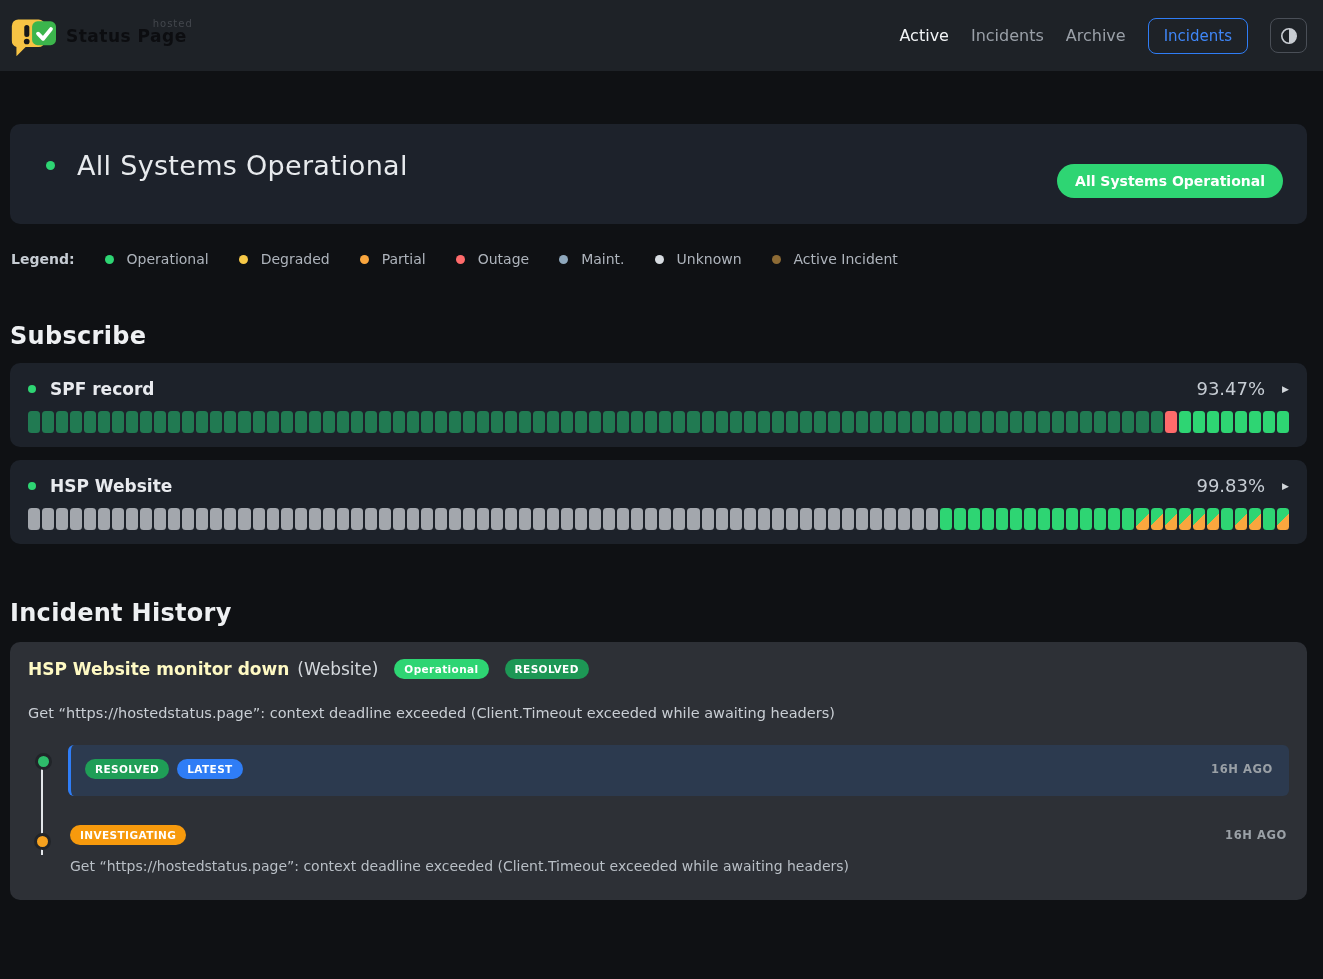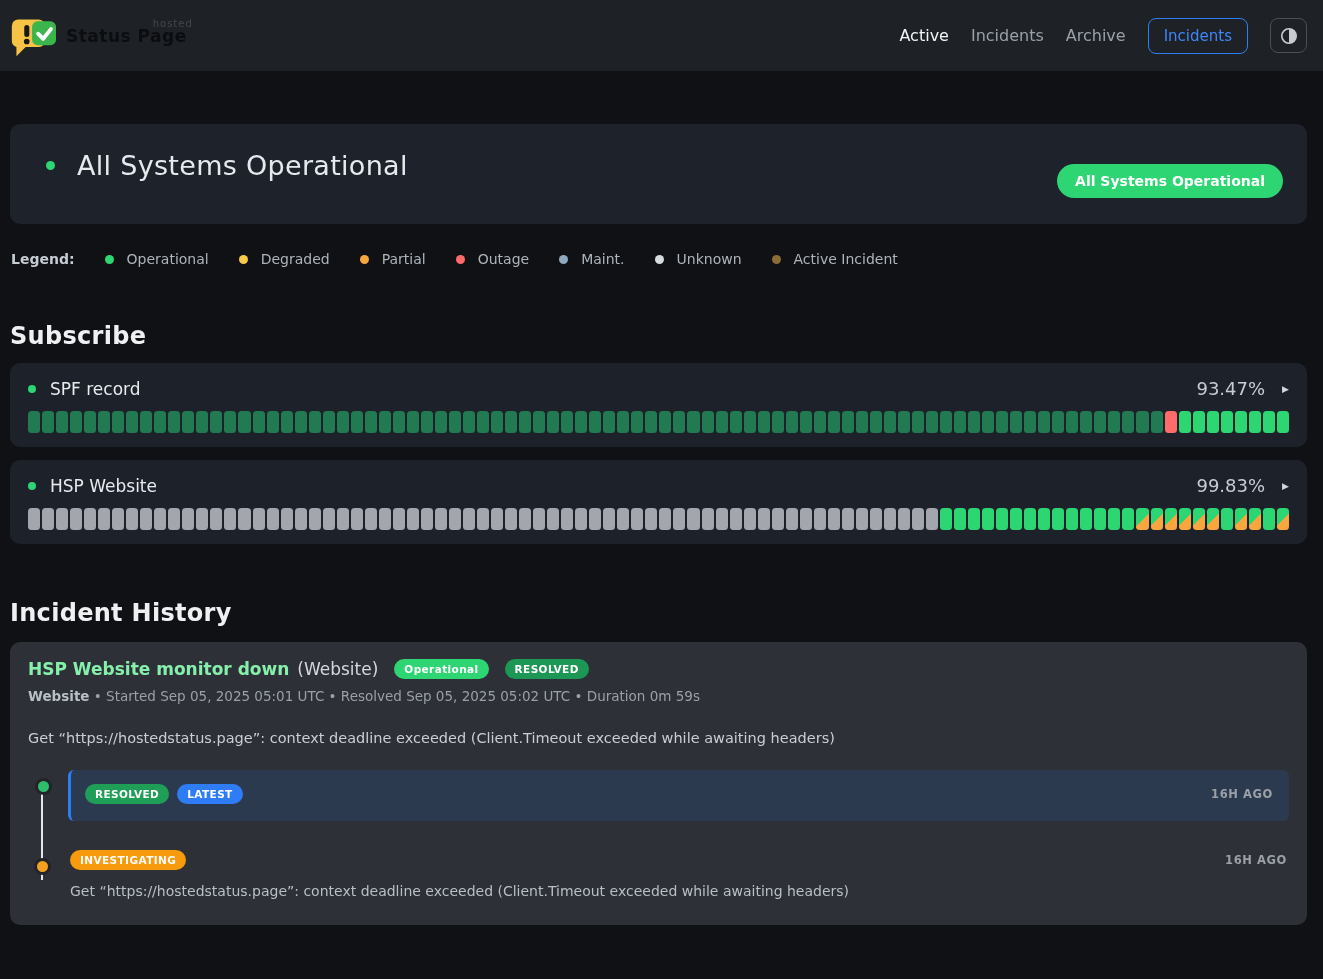--- a/index.html
+++ b/index.html
@@ -82,37 +82,37 @@
   
   .section-heading { margin-top: 55px; font-size: 24px; font-weight: 600; color: #eef0f2; letter-spacing: 0.3px; }
   
   .component-card {
     margin-top: 13px;
     background: #1d222a;
     border-radius: 10px;
     padding: 15px 18px 14px 18px;
   }
   .component-head { display: flex; align-items: center; cursor: pointer; }
-  .component-name { font-size: 17px; color: #e8eaee; font-weight: 400; margin-left: 14px; }
+  .component-name { font-size: 17px; color: #e8eaee; font-weight: 700; margin-left: 14px; }
   .component-right { margin-left: auto; display: flex; align-items: center; gap: 17px; }
   .uptime { font-size: 18px; color: #c6ccd3; }
   .caret { font-size: 9px; color: #d2d6da; }
   .bars { display: flex; gap: 2px; margin-top: 12px; }
   .bar { flex: 1; height: 22px; border-radius: 3.5px; }
   
   .date-heading { margin-top: 20px; font-size: 16px; font-weight: 700; color: #a7adb5; letter-spacing: 0.5px; }
   .date-heading .tz { font-size: 13px; font-weight: 400; color: #8b9199; letter-spacing: 0; }
   .incident-card {
     margin-top: 15px;
     background: #2d3036;
     border-radius: 10px;
     padding: 17px 18px 26px 18px;
   }
   .incident-title-row { display: flex; align-items: center; gap: 8px; }
-  .incident-link { font-size: 17px; font-weight: 600; color: #86efac; cursor: pointer; text-decoration: none; }
+  .incident-link { font-size: 17px; font-weight: 600; color: #fef9c3; cursor: pointer; text-decoration: none; }
   .incident-suffix { font-size: 17px; color: #d4d8dd; }
   .pill {
     color: #fff;
     font-size: 10.5px;
     font-weight: 700;
     padding: 4px 10px;
     border-radius: 999px;
     letter-spacing: 0.4px;
     white-space: nowrap;
   }
@@ -428,24 +428,20 @@
 
   <h2 class="section-heading">Incident History</h2>
 
   <section class="incident-card">
     <div class="incident-title-row">
       <a class="incident-link">HSP Website monitor down</a>
       <span class="incident-suffix">(Website)</span>
       <span class="pill" id="incident-status-pill" style="background: rgb(46, 213, 115);">Operational</span>
       <span class="pill" id="incident-state-pill" style="background: rgb(29, 151, 85);">RESOLVED</span>
     </div>
-    <p class="incident-meta">
-      <b>Website</b>
-      <span>• Started Sep 05, 2025 05:01 UTC • Resolved Sep 05, 2025 05:02 UTC • Duration 0m 59s</span>
-    </p>
     <p class="incident-desc">Get “https://hostedstatus.page”: context deadline exceeded (Client.Timeout exceeded while awaiting headers)</p>
     <div class="timeline" id="timeline">
       <div class="timeline-line"></div>
     <div class="update highlight">
           <span class="tdot" style="background: rgb(46, 189, 107);"></span>
           <div class="update-head">
             <span class="pill" style="background: rgb(31, 158, 87);">RESOLVED</span>
             <span class="pill" style="background: rgb(47, 125, 246);">LATEST</span>
             <span class="update-time">16H AGO</span>
           </div>

